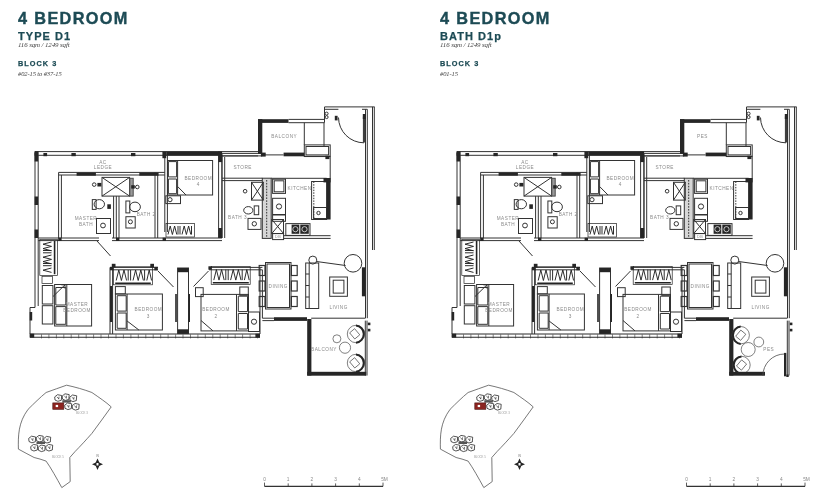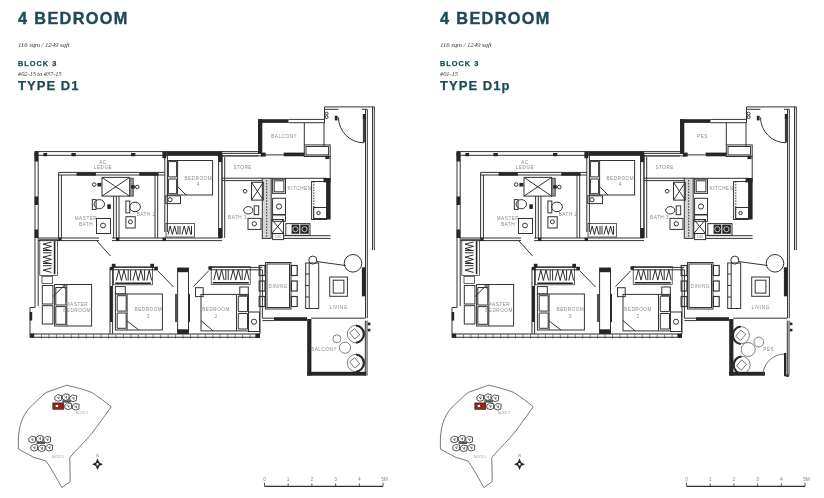--- a/index.html
+++ b/index.html
@@ -1,35 +1,35 @@
 <!DOCTYPE html>
 <html><head><meta charset="utf-8">
 <style>
 html,body{margin:0;padding:0;background:#fff;}
 body{width:824px;height:498px;position:relative;font-family:"Liberation Sans",sans-serif;overflow:hidden;}
 .hdr{position:absolute;top:0;width:400px;height:90px;}
 .hdr div{position:absolute;left:0;white-space:nowrap;line-height:1;text-align:right;}
 .h1{font-size:16.3px;font-weight:bold;color:#1d4b55;letter-spacing:1.35px;top:10.4px;-webkit-text-stroke:0.4px #1d4b55;}
-.h2{font-size:13px;font-weight:bold;color:#1d4b55;letter-spacing:1.05px;top:30.6px;margin-top:48px;-webkit-text-stroke:0.25px #1d4b55;}
+.h2{font-size:11px;font-weight:bold;color:#1d4b55;letter-spacing:1.05px;top:30.6px;-webkit-text-stroke:0.25px #1d4b55;}
 .h3{font-family:"Liberation Serif",serif;font-style:italic;font-size:6.9px;color:#3c3c3c;top:41.8px;letter-spacing:-0.1px;}
 .h4{font-size:7.3px;font-weight:bold;color:#1d4b55;letter-spacing:1.05px;top:60px;-webkit-text-stroke:0.25px #1d4b55;}
 .h5{font-family:"Liberation Serif",serif;font-style:italic;font-size:6.5px;color:#3c3c3c;top:71.2px;letter-spacing:-0.1px;}
 svg{position:absolute;left:0;top:0;}
 </style></head>
 <body>
 <div class="hdr" style="left:18px">
 <div class="h1">4 BEDROOM</div>
 <div class="h2">TYPE D1</div>
 <div class="h3">116 sqm / 1249 sqft</div>
 <div class="h4">BLOCK 3</div>
 <div class="h5">#02-15 to #37-15</div>
 </div>
 <div class="hdr" style="left:440px">
 <div class="h1">4 BEDROOM</div>
-<div class="h2">TYPE D1p</div>
+<div class="h2">BATH D1p</div>
 <div class="h3">116 sqm / 1249 sqft</div>
 <div class="h4">BLOCK 3</div>
 <div class="h5">#01-15</div>
 </div>
 <svg width="824" height="498" viewBox="0 0 824 498">
 <defs>
 <g id="planGeo" stroke="#333" stroke-width="1" fill="none">
 
 <path d="M35,307.5 V151.6 H258 M38.2,306 V155.3 H222 M222,155.9 H258"></path>
 <path d="M30,307.5 H35 M30,307.5 V334"></path>

